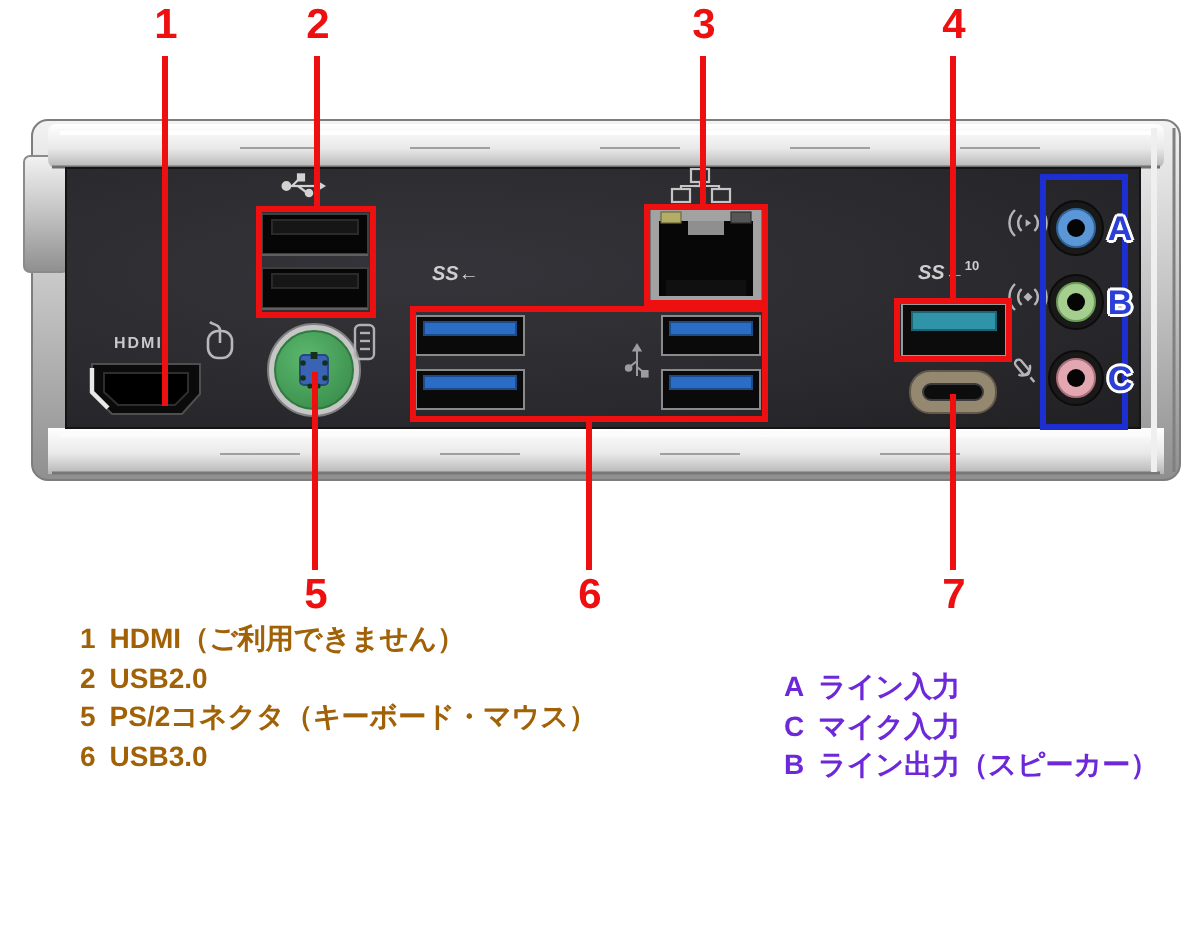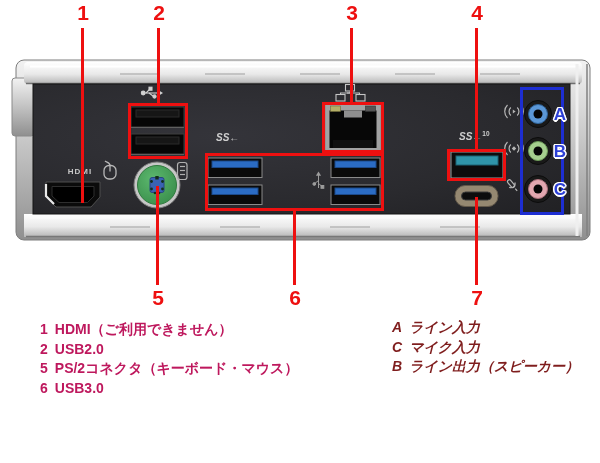--- a/index.html
+++ b/index.html
@@ -14,37 +14,37 @@
       color:#ee1010;line-height:1;z-index:6;}
 
   
   .vline{position:absolute;width:3px;background:#ee1010;z-index:5;}
 
   
   .rbox{position:absolute;border:3px solid #ee1010;z-index:5;background:transparent;}
   .bbox{position:absolute;border:3px solid #1d2ed2;z-index:5;background:transparent;}
 
   
-  .hdmi-label{position:absolute;left:57px;top:167px;width:46px;text-align:center;
+  .hdmi-label{position:absolute;left:57px;top:167px;width:46px;text-align:left;
       font-size:8px;font-weight:bold;letter-spacing:1px;color:#c9c9c9;z-index:3;}
   .sslogo{position:absolute;z-index:3;color:#cfcfcf;font-size:10px;font-weight:bold;
       font-style:italic;line-height:1;white-space:nowrap;}
   .sslogo sup{font-size:6.5px;font-style:normal;}
 
   
   .jack-letter{position:absolute;width:22px;text-align:center;transform:translateX(-50%);
       font-size:17px;font-weight:800;color:#2b3fd6;z-index:6;line-height:1;
       text-shadow:-1.5px 0 #fff,1.5px 0 #fff,0 -1.5px #fff,0 1.5px #fff,
                   -1px -1px #fff,1px 1px #fff,-1px 1px #fff,1px -1px #fff;}
 
   
   .legend{position:absolute;z-index:4;font-size:14px;font-weight:bold;line-height:19.5px;
       white-space:nowrap;}
-  .legend.red{color:#be185d;left:40px;top:320px;}
-  .legend.blue{color:#7f1d1d;left:392px;top:318px;font-style:italic;}
+  .legend.red{color:#a16207;left:40px;top:310px;}
+  .legend.blue{color:#6d28d9;left:392px;top:334px;}
   .legend .ln{display:inline-block;margin-right:7px;}
 </style>
 </head>
 <body>
 
 <div id="stage">
 
   <svg class="abs" style="left:0;top:0;z-index:1" width="600" height="260" viewBox="0 0 600 260">
     <defs>
       <linearGradient id="metal" x1="0" y1="0" x2="0" y2="1">

